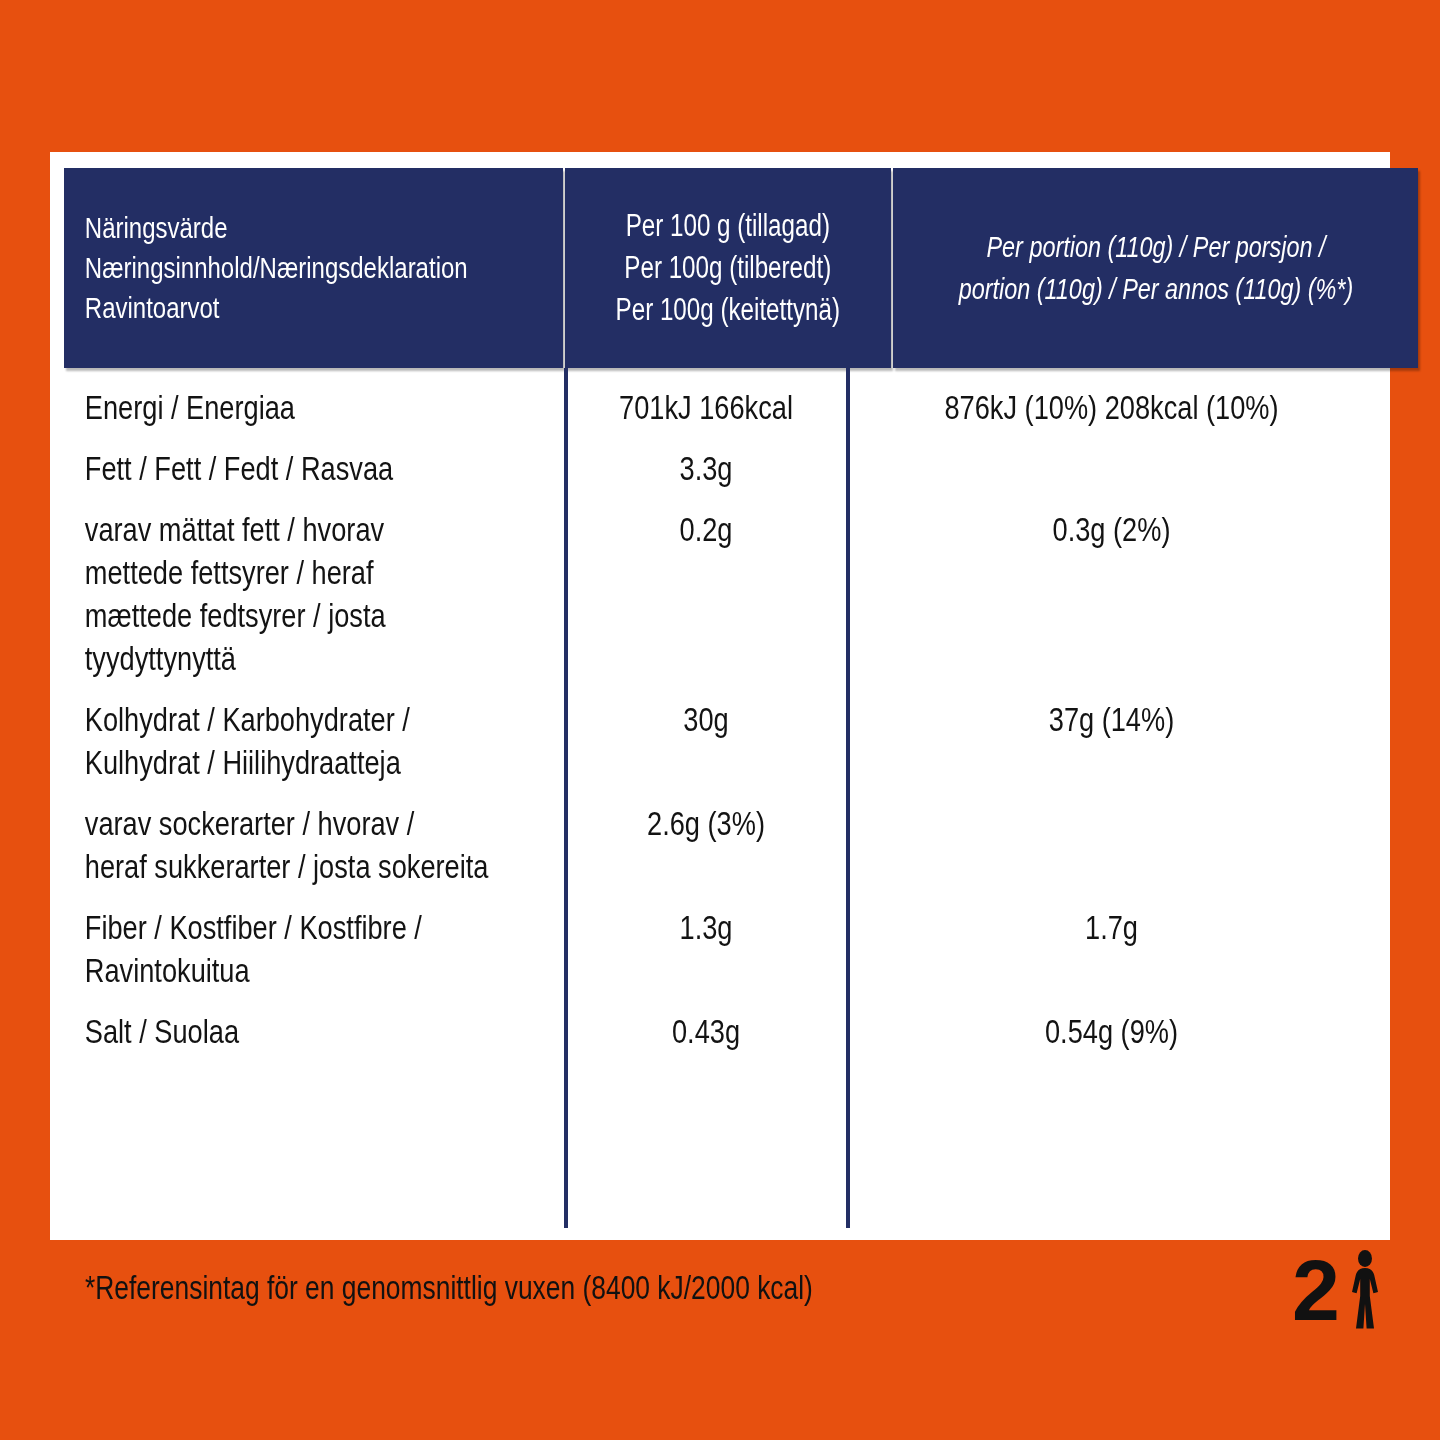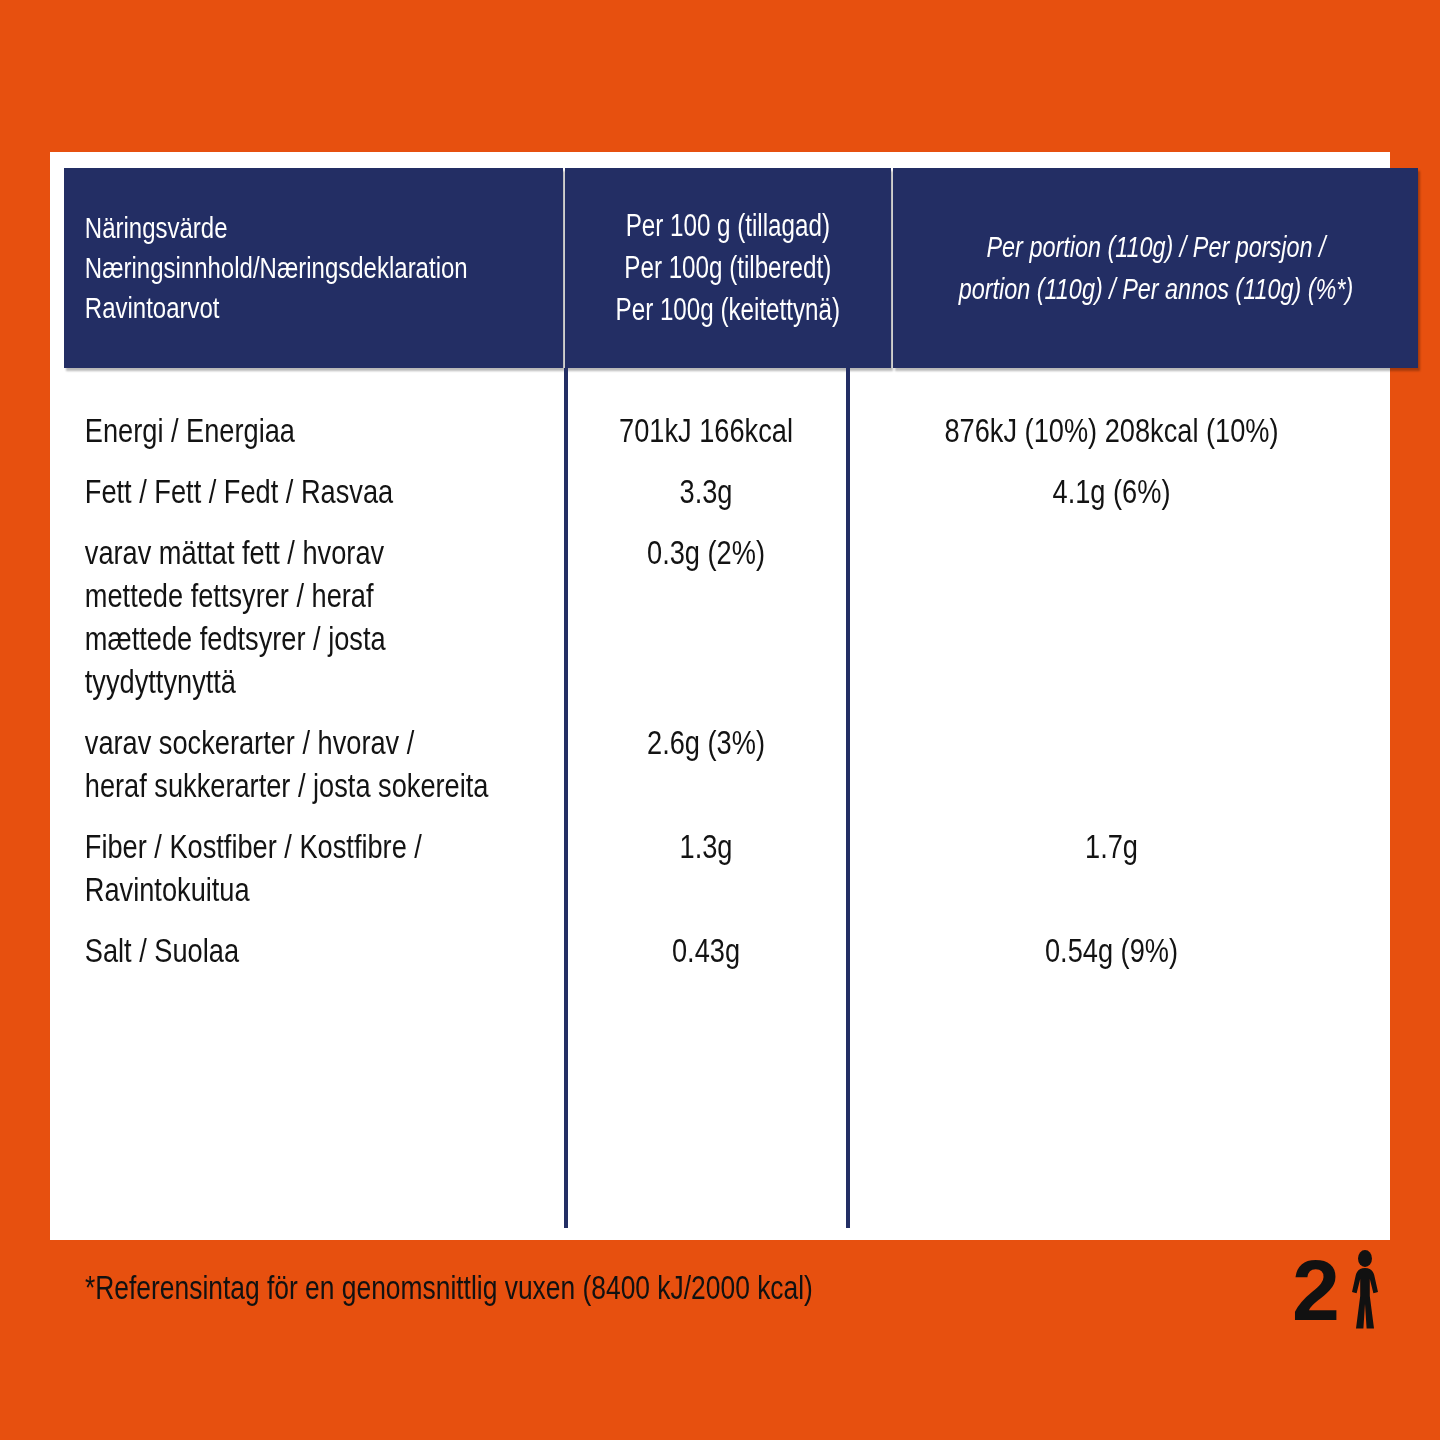--- a/index.html
+++ b/index.html
@@ -70,21 +70,21 @@
   }
   .vline {
     position: absolute;
     top: 0;
     height: 860px;
     width: 4px;
     background: #232E64;
   }
   .v1 { left: 500px; }
   .v2 { left: 782px; }
-  .rows { padding-top: 41px; }
+  .rows { padding-top: 18px; }
   .trow {
     display: grid;
     grid-template-columns: 502px 280px 530px;
     margin-top: 18px;
   }
   .trow:first-child { margin-top: 0; }
   .rlabel {
     padding-left: 26px;
     font-size: 34px;
     line-height: 43px;
@@ -169,35 +169,45 @@
         <div class="rval">
             <div class="vtext">876kJ (10%) 208kcal (10%)</div>
           </div>
       </div>
 
       <div class="trow">
         <div class="rlabel">Fett / Fett / Fedt / Rasvaa</div>
         <div class="rval">
             <div class="vtext">3.3g</div>
           </div>
-        <div class="rval">
-            <div class="vtext">4.1g (6%)</div>
-          </div>
       </div>
 
       <div class="trow">
         <div class="rlabel">varav mättat fett / hvorav
 mettede fettsyrer / heraf
 mættede fedtsyrer / josta
 tyydyttynyttä</div>
         <div class="rval">
+            <div class="vtext">0.2g</div>
+          </div>
+        <div class="rval">
             <div class="vtext">0.3g (2%)</div>
           </div>
       </div>
 
+      <div class="trow">
+        <div class="rlabel">Kolhydrat / Karbohydrater /
+Kulhydrat / Hiilihydraatteja</div>
+        <div class="rval">
+            <div class="vtext">30g</div>
+          </div>
+        <div class="rval">
+            <div class="vtext">37g (14%)</div>
+          </div>
+      </div>
 
       <div class="trow">
         <div class="rlabel">varav sockerarter / hvorav /
 heraf sukkerarter / josta sokereita</div>
         <div class="rval">
             <div class="vtext">2.6g (3%)</div>
           </div>
       </div>
 
       <div class="trow">

